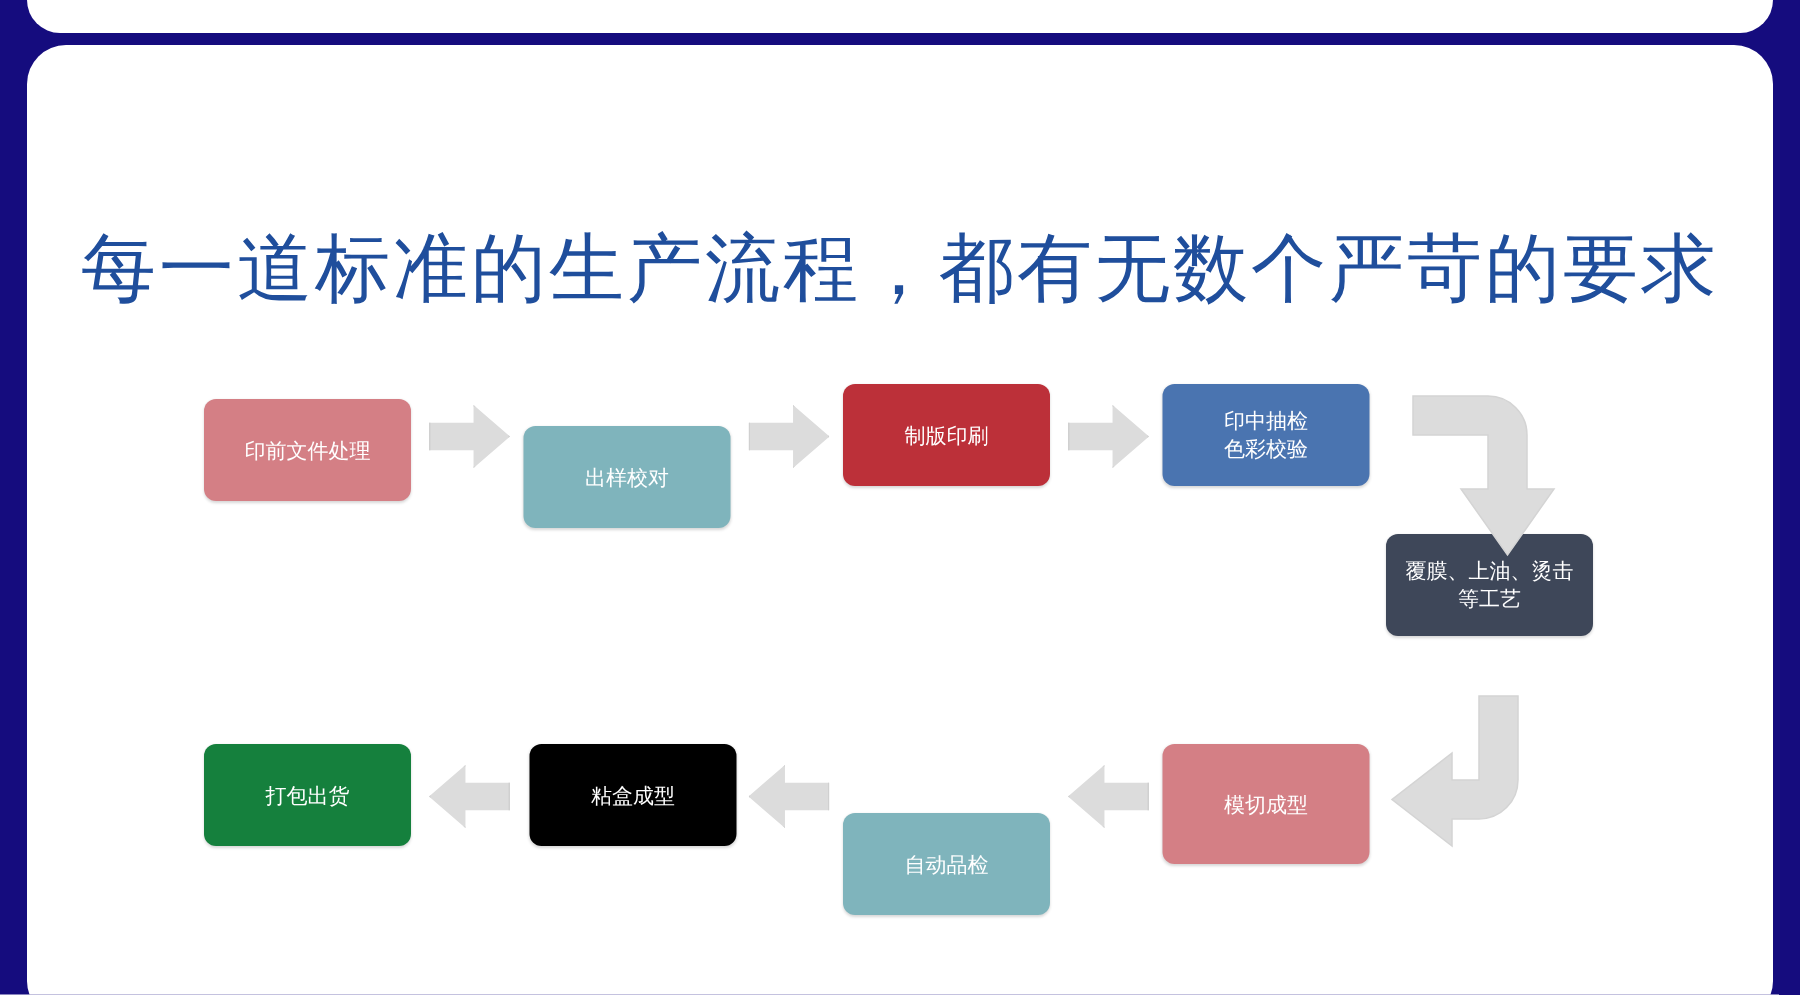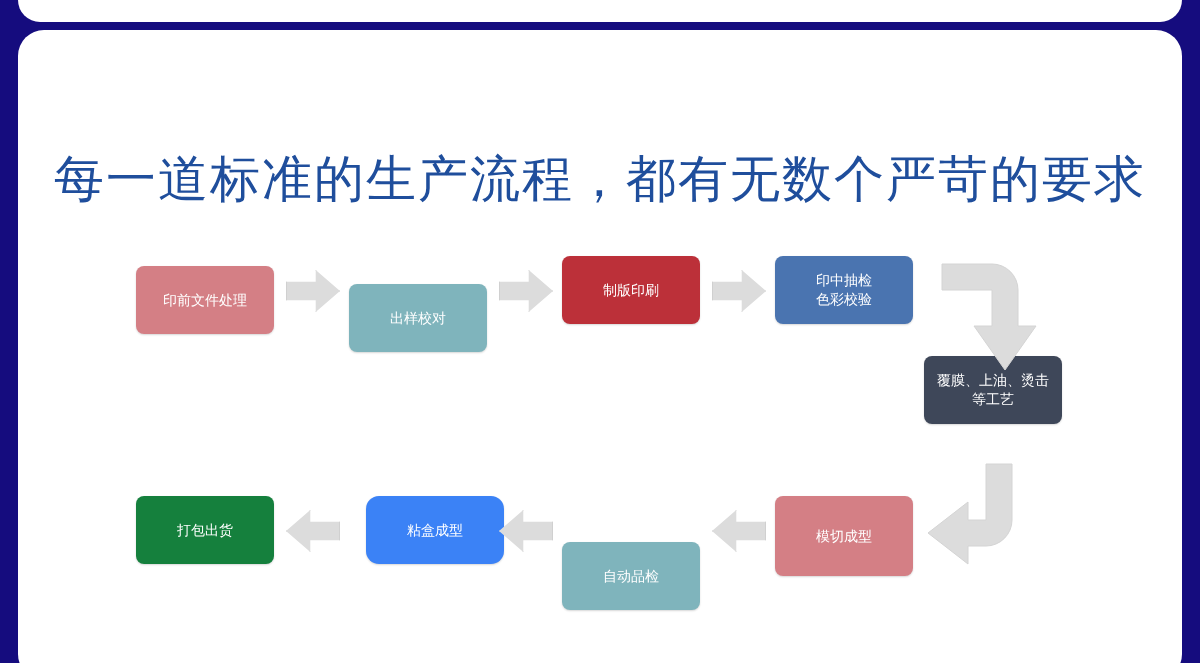--- a/index.html
+++ b/index.html
@@ -121,21 +121,21 @@
   </div>
 
   <div class="node" style="left:757px; top:466px; width:138px; height:80px; background:#D47F85;">
     <span>模切成型</span>
   </div>
 
   <div class="node" style="left:544px; top:466px; width:138px; height:68px; background:#7FB4BC;margin-top:46px;">
     <span>自动品检</span>
   </div>
 
-  <div class="node" style="left:348px; top:466px; width:138px; height:68px; background:#3b82f6;border-radius:13px;">
+  <div class="node" style="left:335px; top:466px; width:138px; height:68px; background:#000000;">
     <span>粘盒成型</span>
   </div>
 
   <div class="node" style="left:118px; top:466px; width:138px; height:68px; background:#15803d;">
     <span>打包出货</span>
   </div>
 
   <div class="arrow arrow-right" style="left:268px; top:240px; width:52px; height:40px;"></div>
   <div class="arrow arrow-right" style="left:481px; top:240px; width:52px; height:40px;"></div>
   <div class="arrow arrow-right" style="left:694px; top:240px; width:52px; height:40px;"></div>

